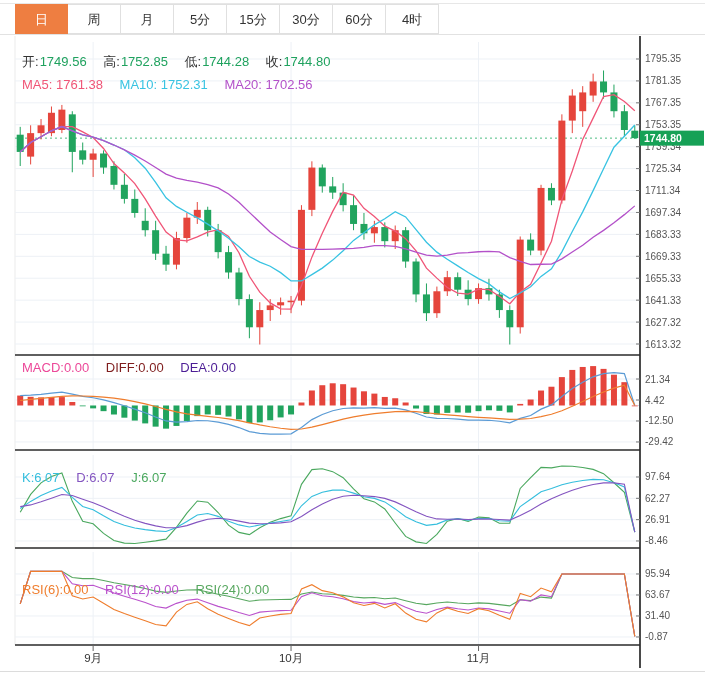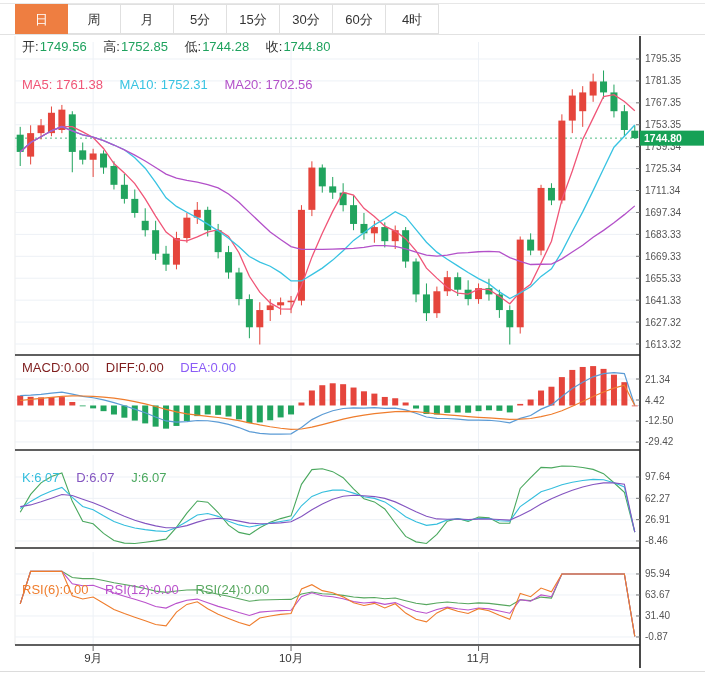--- a/index.html
+++ b/index.html
@@ -8,21 +8,21 @@
   .toolbar{position:absolute;top:4px;left:0;width:705px;height:31px;display:flex;padding-left:15px;box-sizing:border-box;border-bottom:1px solid #e2e2e2;background:#fff;z-index:3}
   .tab{width:53px;height:30px;line-height:30px;text-align:center;font-size:13px;color:#333;border:1px solid #e0e0e0;border-left:none;background:#fff;cursor:pointer;box-sizing:border-box}
   .tab:first-child{border-left:1px solid #e0e0e0}
   .tab.active{background:#ee7e41;border-color:#ee7e41;color:#fff}
   #cv{position:absolute;left:0;top:0;z-index:1}
   .readout{position:absolute;font-size:13px;white-space:nowrap;z-index:2;color:#333}
   .readout span{margin-right:13px}
   .lab-dark{color:#333;margin-right:1px !important}
   .val-green{color:#1fa25e}
   .ma5{color:#f05577}.ma10{color:#38c3e2}.ma20{color:#b351c9}
-  .macd-red{color:#7f1d1d}.diff-blue{color:#7f1d1d}.dea-orange{color:#8b5cf6}
+  .macd-red{color:#ec4899}.diff-blue{color:#7f1d1d}.dea-orange{color:#4c1d95}
   .k-cyan{color:#35bedd}.d-purple{color:#8455c0}.j-green{color:#4aa85e}
   .rsi6{color:#ef7d2d}.rsi12{color:#ba52cc}.rsi24{color:#57a75f}
 </style>
 </head>
 <body>
 
 <div class="frame"></div>
 
 <div class="toolbar">
   <div class="tab active">日</div>
@@ -342,21 +342,21 @@
       <text x="291.04166666666663" y="662" font-size="11.5" fill="#333" text-anchor="middle">10月</text>
       <line x1="478.54166666666663" y1="645" x2="478.54166666666663" y2="651" stroke="#666" stroke-width="1"></line>
       <text x="478.54166666666663" y="662" font-size="11.5" fill="#333" text-anchor="middle">11月</text>
     </g>
     <g>
       <rect x="640" y="130.6390695347675" width="64" height="15" fill="#16a156"></rect>
       <text x="644" y="141.9390695347675" font-size="10.5" font-weight="bold" fill="#fff">1744.80</text>
     </g>
   </svg>
 
-<div class="readout" style="top:38px;left:22px">
+<div class="readout" style="top:53px;left:22px">
   <span class="lab-dark">开:</span><span class="val-green">1749.56</span>
   <span class="lab-dark">高:</span><span class="val-green">1752.85</span>
   <span class="lab-dark">低:</span><span class="val-green">1744.28</span>
   <span class="lab-dark">收:</span><span class="val-green">1744.80</span>
 </div>
 
 <div class="readout" style="top:77px;left:22px">
   <span class="ma5">MA5: 1761.38</span>
   <span class="ma10">MA10: 1752.31</span>
   <span class="ma20">MA20: 1702.56</span>

